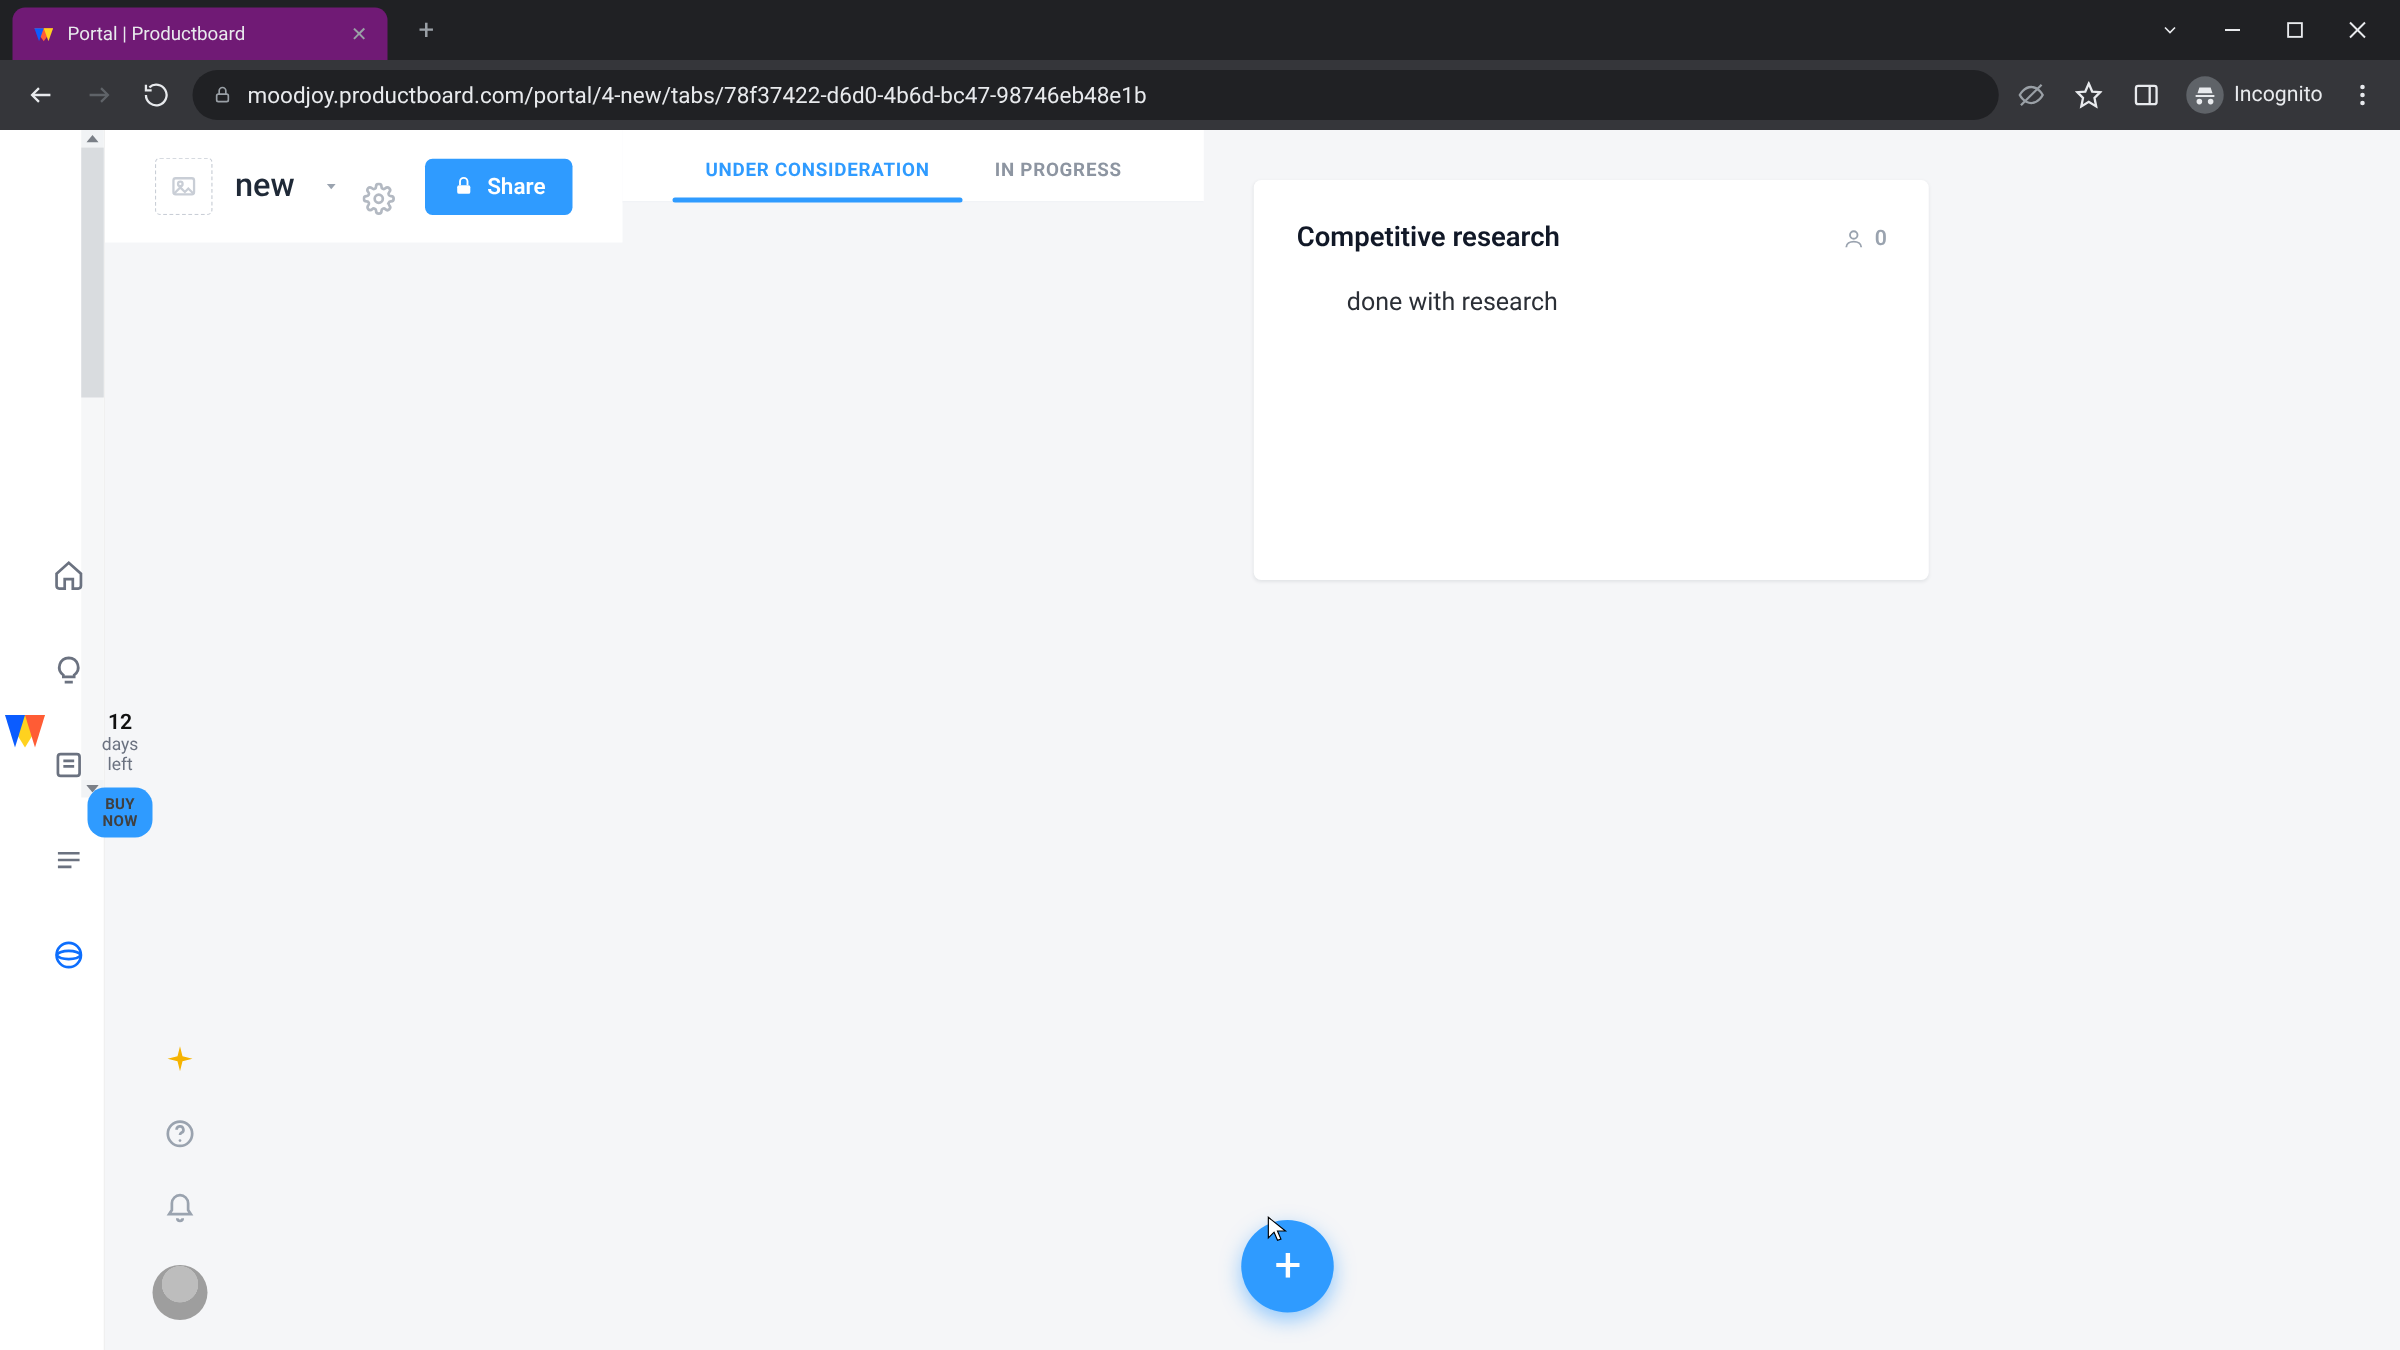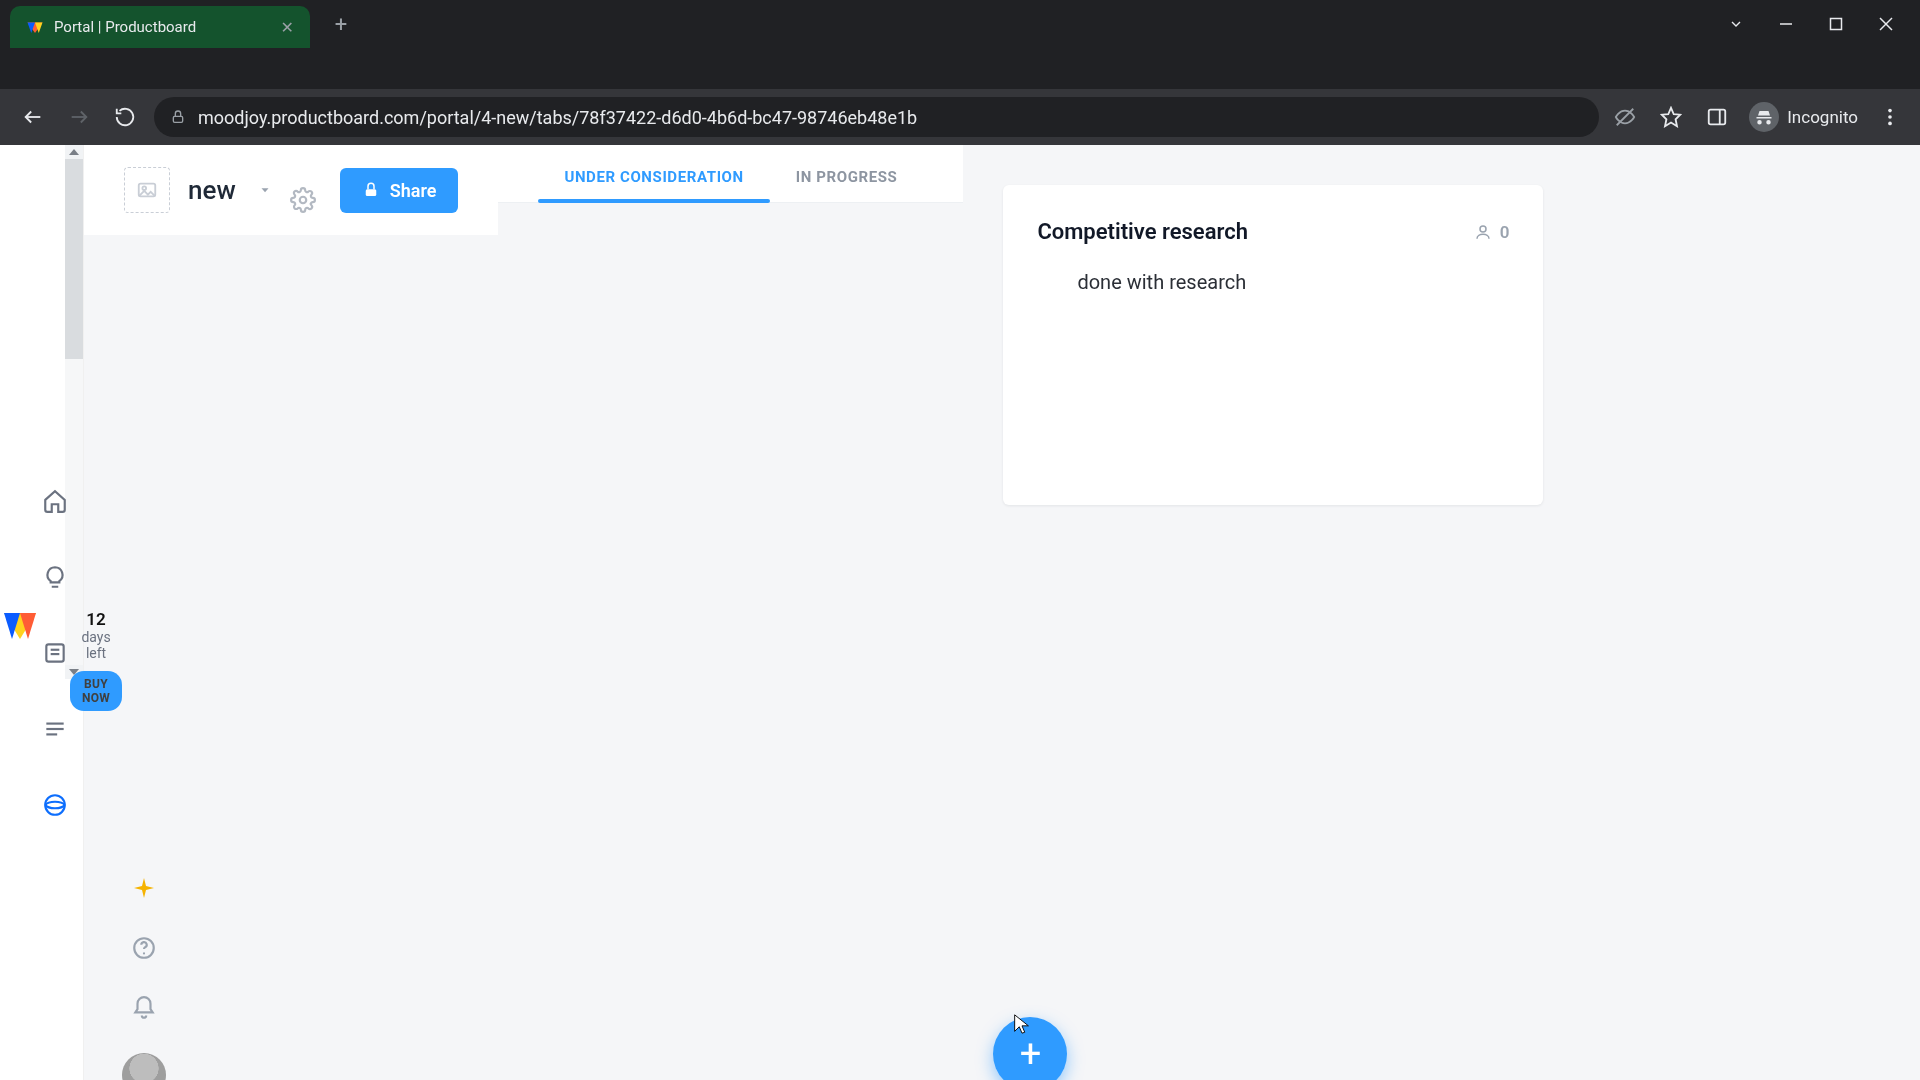--- a/index.html
+++ b/index.html
@@ -1,29 +1,29 @@
 <!DOCTYPE html>
 <html><head>
 <meta charset="utf-8">
 <style>
   * { margin: 0; padding: 0; box-sizing: border-box; font-family: -apple-system, BlinkMacSystemFont, "Segoe UI", Roboto, sans-serif; }
   html, body { width: 1920px; height: 1080px; overflow: hidden; background: #202124; }
 
   
   .titlebar { height: 48px; background: #202124; display: flex; align-items: center; }
-  .tab { display: flex; align-items: center; gap: 10px; background: #14532d; height: 42px; margin-left: 10px; margin-top: 6px; padding: 0 16px; border-radius: 10px 10px 0 0; min-width: 300px; }
+  .tab { display: flex; align-items: center; gap: 10px; background: #701a75; height: 42px; margin-left: 10px; margin-top: 6px; padding: 0 16px; border-radius: 10px 10px 0 0; min-width: 300px; }
   .tab .favicon { width: 18px; height: 18px; }
   .tab .title { color: #e8eaed; font-size: 15px; flex: 1; white-space: nowrap; overflow: hidden; text-overflow: ellipsis; }
   .tab .close { color: #9aa0a6; font-size: 16px; cursor: pointer; }
   .newtab { width: 34px; height: 34px; margin-left: 14px; display: flex; align-items: center; justify-content: center; color: #9aa0a6; font-size: 22px; border-radius: 50%; }
   .win-controls { margin-left: auto; display: flex; align-items: center; gap: 34px; padding-right: 26px; color: #e8eaed; }
   .win-controls .ic { width: 16px; height: 16px; display:flex; align-items:center; justify-content:center; }
   .win-controls svg { stroke: #e8eaed; }
 
-  .addrbar { height: 56px; background: #35363a; display: flex; align-items: center; padding: 0 16px; gap: 12px; margin-top: 41px; }
+  .addrbar { height: 56px; background: #35363a; display: flex; align-items: center; padding: 0 16px; gap: 12px; }
   .addrbar .navbtn { width: 34px; height: 34px; display:flex; align-items:center; justify-content:center; color:#e8eaed; border-radius:50%; }
   .addrbar .navbtn.disabled { color:#5f6368; }
   .urlbox { flex:1; height: 40px; background:#202124; border-radius: 20px; display:flex; align-items:center; padding: 0 16px; gap:12px; color:#e8eaed; font-size:18px; }
   .urlbox .lock { color:#9aa0a6; display:flex; }
   .rightIcons { display:flex; align-items:center; gap:18px; color:#e8eaed; }
   .rightIcons .ic { width:28px; height:28px; display:flex; align-items:center; justify-content:center; }
   .incog { display:flex; align-items:center; gap:8px; color:#e8eaed; font-size:17px; }
   .incog-badge { width:30px; height:30px; border-radius:50%; background:#5f6368; display:flex; align-items:center; justify-content:center; }
 
   

